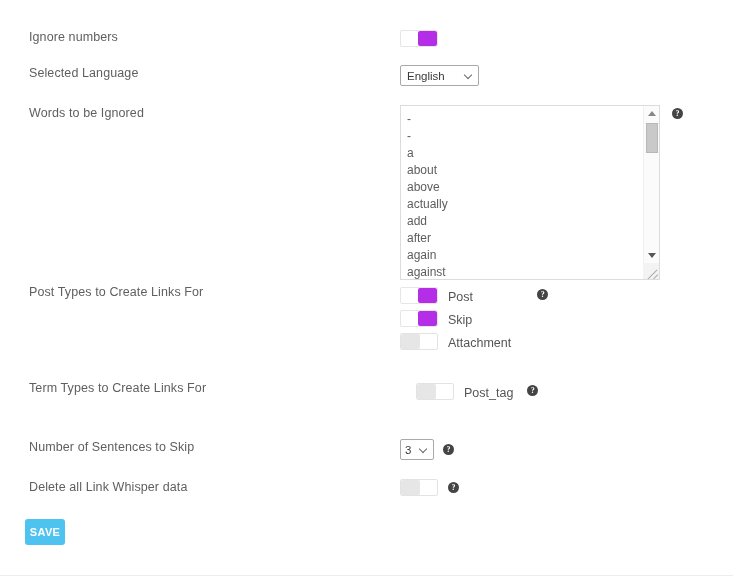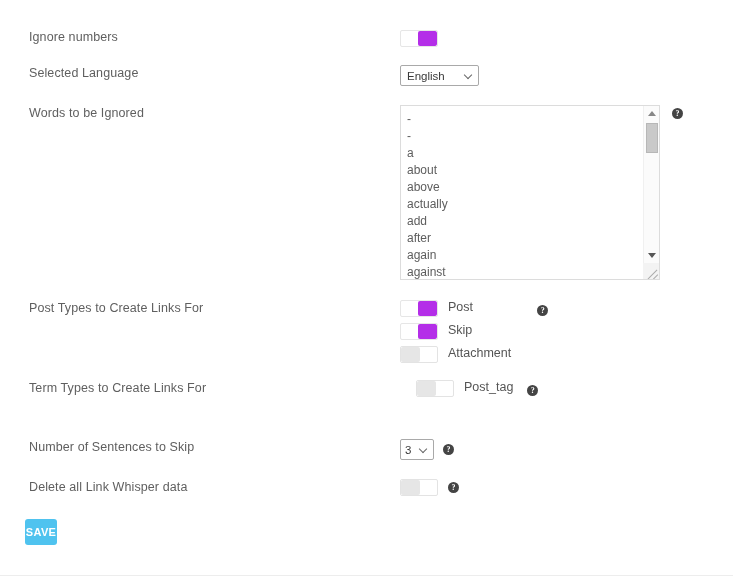--- a/index.html
+++ b/index.html
@@ -75,21 +75,21 @@
     border-radius: 2px;
   }
   .switch.off .knob {
     left: 0;
     background: #e6e6e6;
     border-radius: 2px;
   }
 
   .switch-line {
     display: flex;
-    align-items: flex-start;
+    align-items: flex-end;
     height: 20px;
     margin-bottom: 3px;
   }
   .switch-line .sw-label {
     margin-left: 10px;
     font-size: 12.5px;
     color: #555;
     line-height: 14px;
     white-space: nowrap;
   }
@@ -233,21 +233,21 @@
     transform: rotate(-45deg);
   }
   .resize-grip::before { width: 13px; right: 0px; bottom: 4px; }
   .resize-grip::after  { width: 8px;  right: 0px; bottom: 1px; }
 
   
   .save-btn {
     position: absolute;
     left: 25px;
     top: 519px;
-    width: 32px;
+    width: 40px;
     height: 26px;
     background: #4fc3ef;
     color: #ffffff;
     border: none;
     border-radius: 3px;
     font-size: 11px;
     font-weight: bold;
     letter-spacing: .3px;
     font-family: "Liberation Sans", sans-serif;
     cursor: pointer;
@@ -298,21 +298,21 @@
             <div class="sb-thumb"></div>
             <div class="sb-arrow down"></div>
           </div>
           <div class="resize-grip"></div>
         </div>
         <span class="help" style="margin-left:12px; margin-top:3px;">?</span>
       </div>
     </div>
   </div>
 
-  <div class="row" style="top:300px;">
+  <div class="row" style="top:284px;">
     <div class="label">Post Types to Create Links For</div>
     <div class="control">
       <div style="display:flex; align-items:flex-start;">
         <div>
           <div class="switch-line">
             <span class="switch on">
                 <span class="knob"></span>
               </span>
             <span class="sw-label">Post</span>
           </div>

